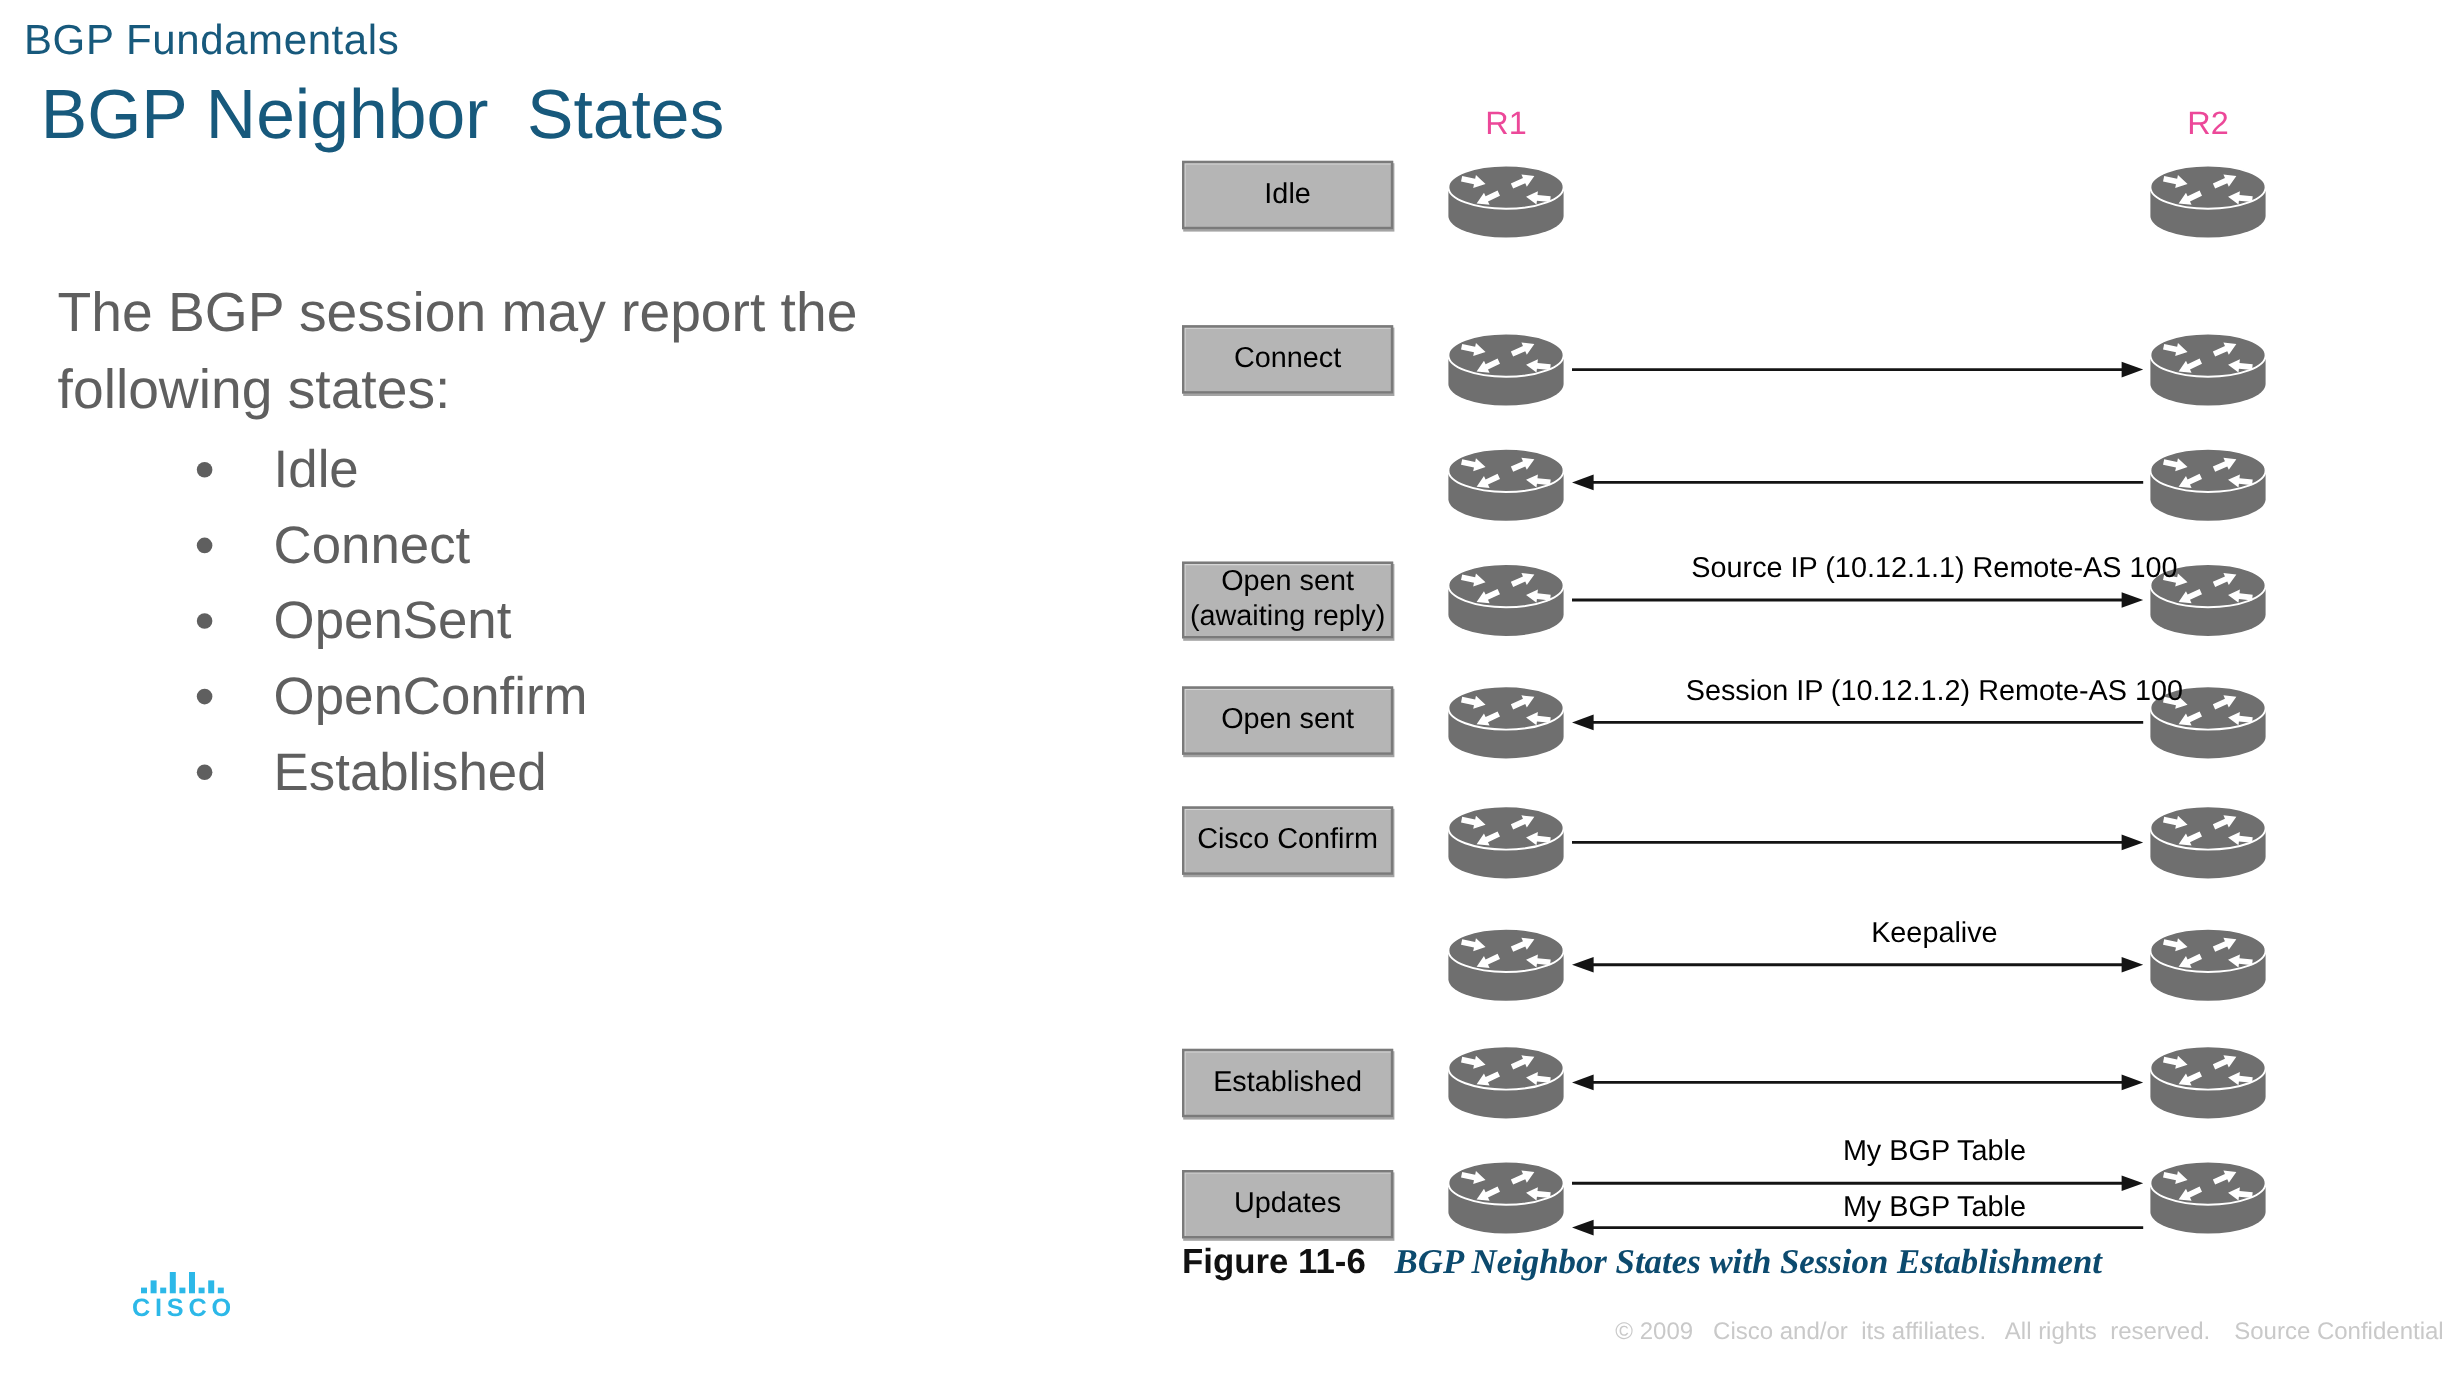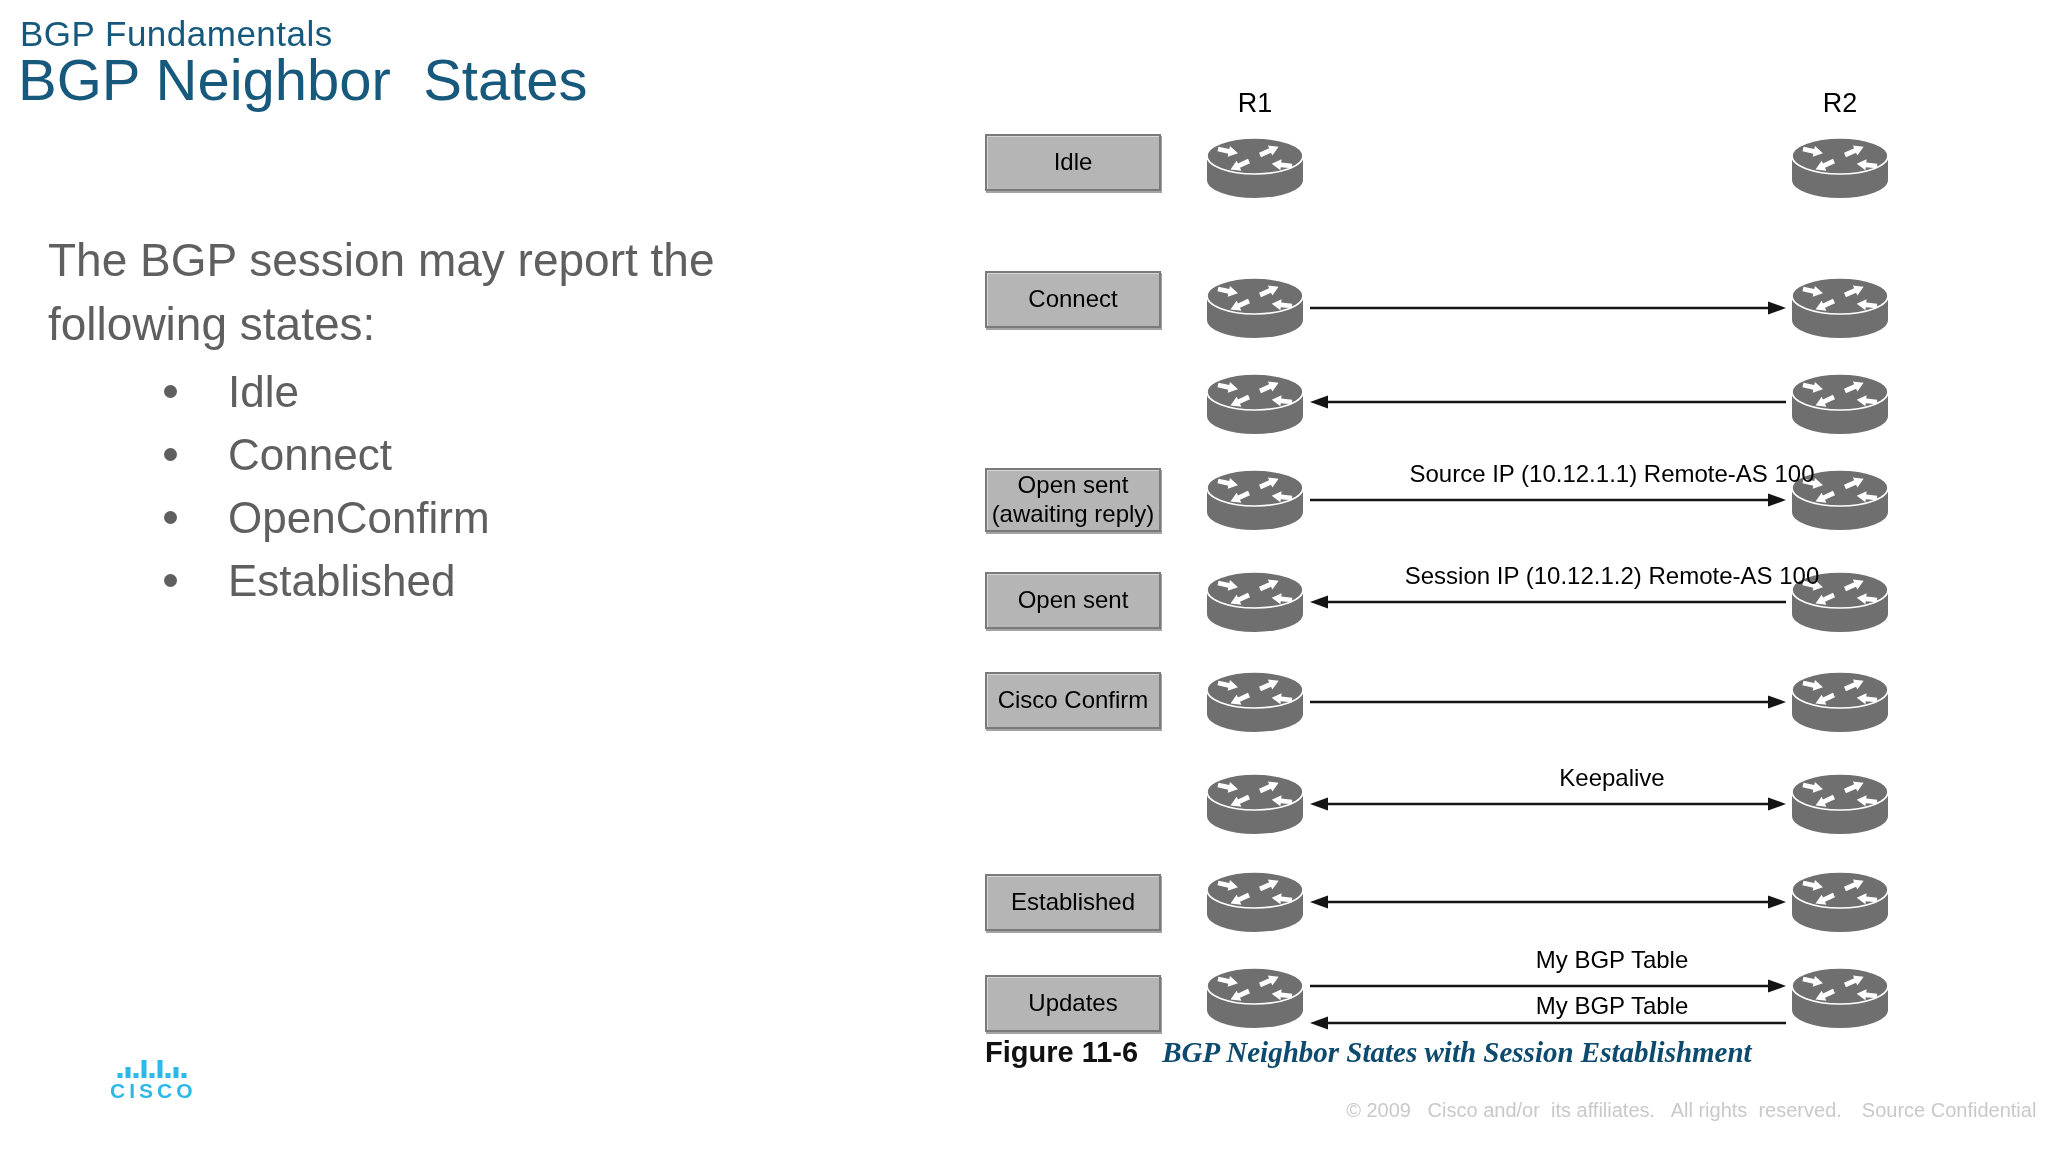--- a/index.html
+++ b/index.html
@@ -6,42 +6,42 @@
   body{
     width:2048px;height:1153px;position:relative;background:#ffffff;
     font-family:"Liberation Sans", sans-serif;overflow:hidden;
   }
   
   .kicker{
     position:absolute;left:20px;top:14px;
     font-size:35px;color:#17597c;letter-spacing:.5px;
   }
   .title{
-    position:absolute;left:18px;top:46px;margin:0;
+    position:absolute;left:18px;top:46px;margin:16px;
     font-size:58px;font-weight:400;color:#17597c;white-space:pre;
   }
   .intro{
     position:absolute;left:48px;top:228px;margin:0;
     font-size:46px;color:#5f5f5f;line-height:64px;white-space:pre-line;
   }
   .bullets{
     position:absolute;left:160px;top:360px;margin:0;padding:0;list-style:none;
   }
   .bullets li{
     position:relative;height:63px;padding-left:68px;
     font-size:44px;color:#5f5f5f;line-height:63px;
   }
   .bullets li::before{
     content:"";position:absolute;left:4px;top:25px;
     width:13px;height:13px;border-radius:50%;background:#5f5f5f;
   }
   
   .rlabel{
     position:absolute;width:104px;text-align:center;top:88px;
-    font-size:27px;color:#000000;
+    font-size:27px;color:#ec4899;
   }
   .router{position:absolute;width:100px;height:64px;}
   .sbox{
     position:absolute;left:985px;width:176px;height:57px;box-sizing:border-box;
     background:#b5b5b5;border:2px solid #7a7a7a;
     box-shadow:inset 1px 1px 0 rgba(255,255,255,.45), 1px 2px 0 rgba(90,90,90,.55);
     display:flex;align-items:center;justify-content:center;text-align:center;
     font-size:24px;color:#000;line-height:1.2;white-space:pre-line;
   }
   .arrow{position:absolute;left:1308px;width:480px;height:20px;}
@@ -90,20 +90,21 @@
   </defs>
 </svg>
 
 <div class="kicker">BGP Fundamentals</div>
 <h1 class="title">BGP Neighbor  States</h1>
 <p class="intro">The BGP session may report the
 following states:</p>
 <ul class="bullets">
   <li><span>Idle</span></li>
   <li><span>Connect</span></li>
+  <li><span>OpenSent</span></li>
   <li><span>OpenConfirm</span></li>
   <li><span>Established</span></li>
 </ul>
 
 <div>
 
   <div class="rlabel" style="left:1203px;">R1</div>
   <div class="rlabel" style="left:1788px;">R2</div>
 
   <div class="sbox" style="top:134px;">Idle</div>

